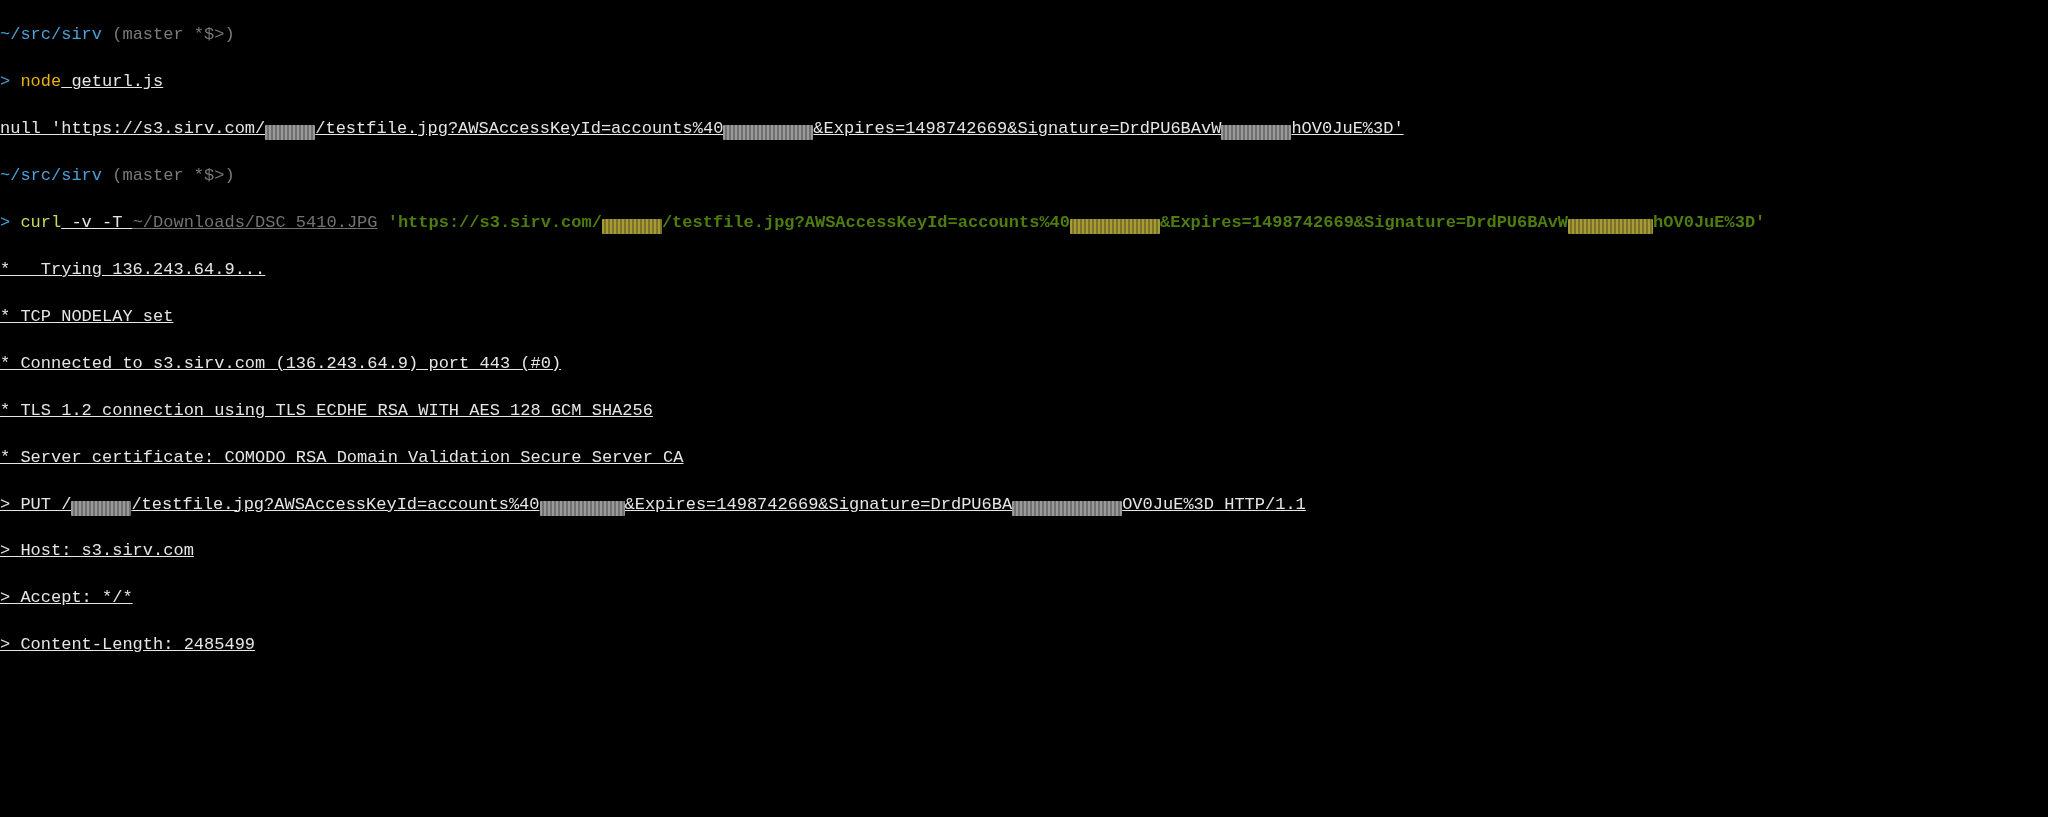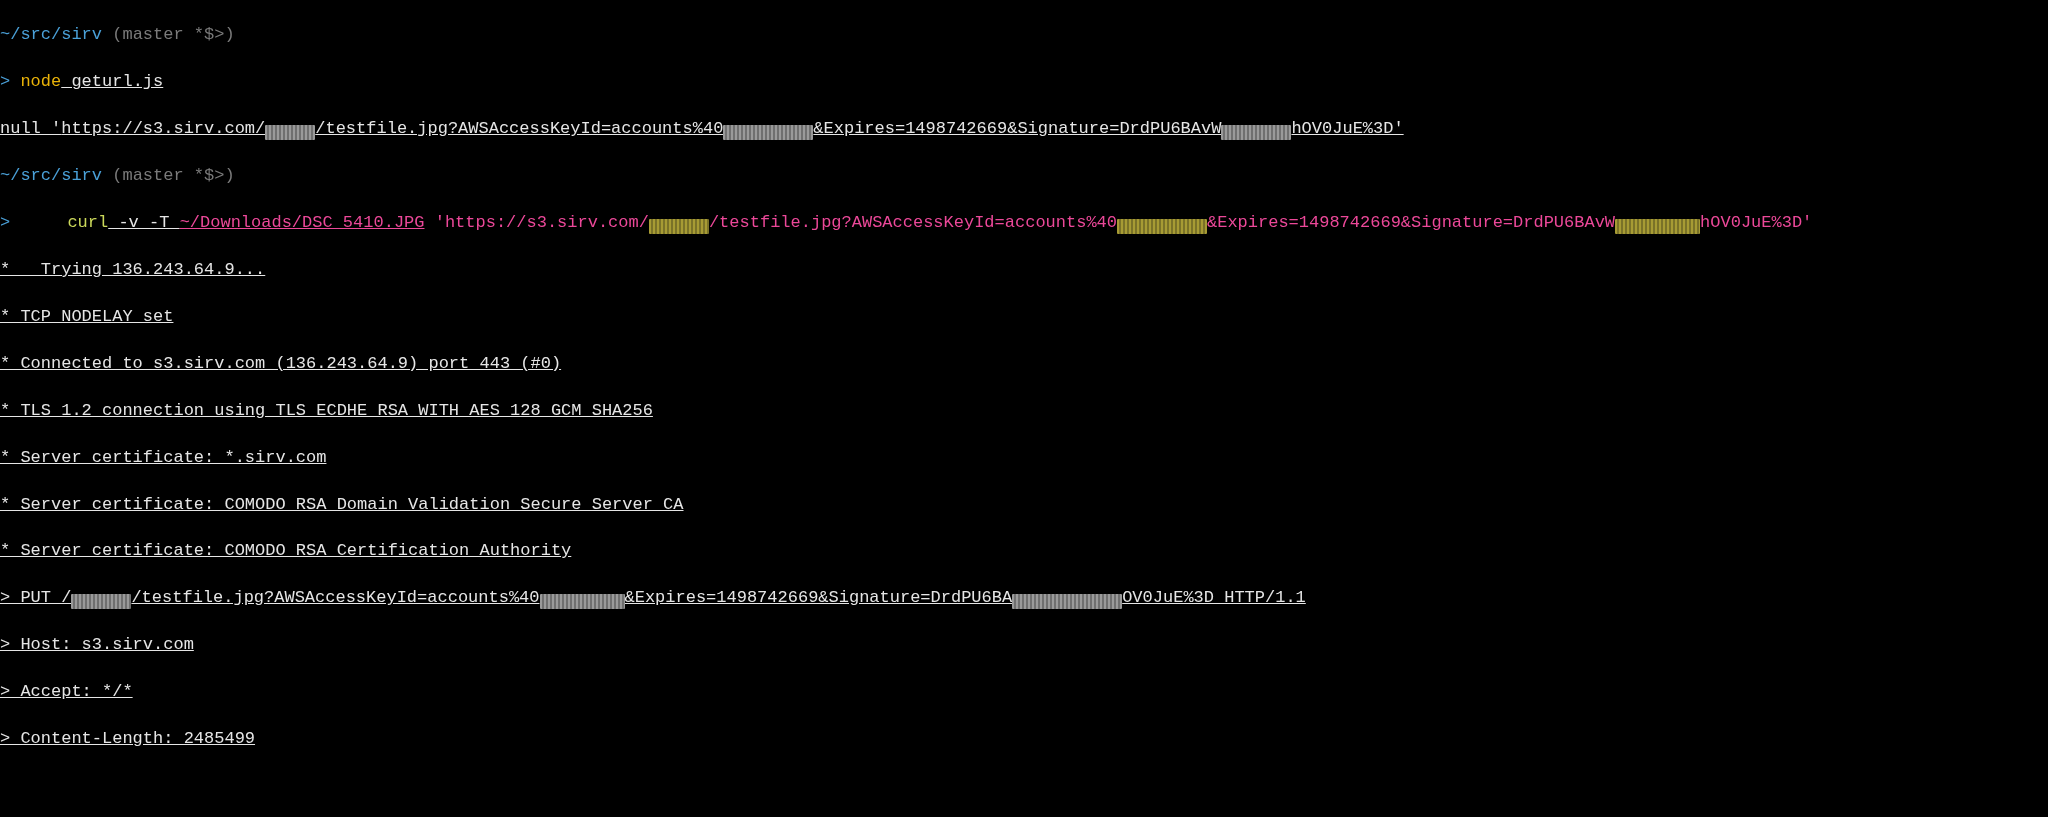--- a/index.html
+++ b/index.html
@@ -15,23 +15,23 @@
     overflow: hidden;
   }
   .term {
     white-space: pre;
     padding: 0 0 0 0;
   }
   .prompt-path { color: #4aa0d8; text-align: right; }       
   .prompt-branch { color: #7a7a7a; margin-top: 28px; }     
   .prompt-sym { color: #4aa0d8; }        
   .cmd-node { color: #eab308; }
-  .cmd-curl { color: #cbd85a; margin-left: 47px; }
-  .arg-file { color: #ec4899; text-decoration: underline; text-align: center; }
-  .url-quote { color: #ec4899; }         
+  .cmd-curl { color: #cbd85a; }
+  .arg-file { color: #737373; text-decoration: underline; text-align: center; }
+  .url-quote { color: #4d7c0f; font-weight: bold; }         
   .white { color: #e6e6e6; text-decoration: underline; }
   .redact {
     display: inline-block;
     vertical-align: text-bottom;
     height: 15px;
     position: relative;
     top: 2px;
   }
   .redact::before {
     content: "";
@@ -61,23 +61,21 @@
 <div class="term">
 <span class="line"><span class="prompt-path">~/src/sirv</span><span class="prompt-branch"> (master *$&gt;)</span></span>
 <span class="line"><span class="prompt-sym">&gt; </span><span class="cmd-node">node</span><span class="white"> geturl.js</span></span>
 <span class="line"><span class="white">null '</span><span class="white">https://s3.sirv.com/</span><span class="redact light r50"></span><span class="white">/testfile.jpg?AWSAccessKeyId=accounts%40</span><span class="redact light r90"></span><span class="white">&amp;Expires=1498742669&amp;Signature=DrdPU6BAvW</span><span class="redact light r70"></span><span class="white">hOV0JuE%3D'</span></span>
 <span class="line"><span class="prompt-path">~/src/sirv</span><span class="prompt-branch"> (master *$&gt;)</span></span>
 <span class="line"><span class="prompt-sym">&gt; </span><span class="cmd-curl">curl</span><span class="white"> -v -T </span><span class="arg-file">~/Downloads/DSC_5410.JPG</span><span class="url-quote"> 'https://s3.sirv.com/</span><span class="redact yel r60"></span><span class="url-quote">/testfile.jpg?AWSAccessKeyId=accounts%40</span><span class="redact yel r90"></span><span class="url-quote">&amp;Expires=1498742669&amp;Signature=DrdPU6BAvW</span><span class="redact yel r85"></span><span class="url-quote">hOV0JuE%3D'</span></span>
 <span class="line white">*   Trying 136.243.64.9...</span>
 <span class="line white">* TCP_NODELAY set</span>
 <span class="line white">* Connected to s3.sirv.com (136.243.64.9) port 443 (#0)</span>
 <span class="line white">* TLS 1.2 connection using TLS_ECDHE_RSA_WITH_AES_128_GCM_SHA256</span>
-<span class="line white">* Server certificate: *.sirv.com</span>
 <span class="line white">* Server certificate: COMODO RSA Domain Validation Secure Server CA</span>
-<span class="line white">* Server certificate: COMODO RSA Certification Authority</span>
 <span class="line"><span class="white">&gt; PUT /</span><span class="redact light r60"></span><span class="white">/testfile.jpg?AWSAccessKeyId=accounts%40</span><span class="redact light r85"></span><span class="white">&amp;Expires=1498742669&amp;Signature=DrdPU6BA</span><span class="redact light r110"></span><span class="white">OV0JuE%3D HTTP/1.1</span></span>
 <span class="line white">&gt; Host: s3.sirv.com</span>
 <span class="line white">&gt; Accept: */*</span>
 <span class="line white">&gt; Content-Length: 2485499</span>
 
 
 
 
 
 

